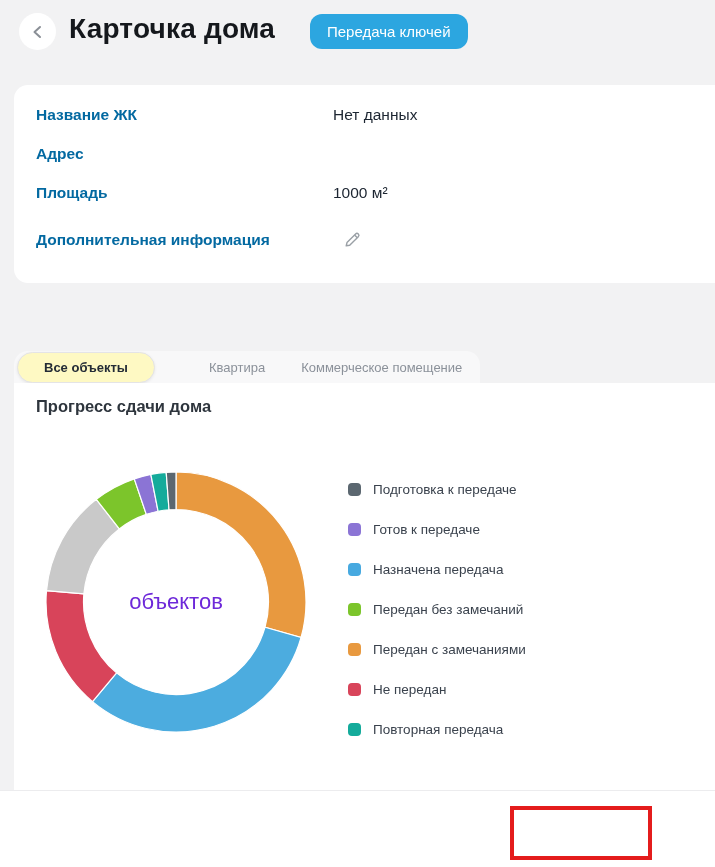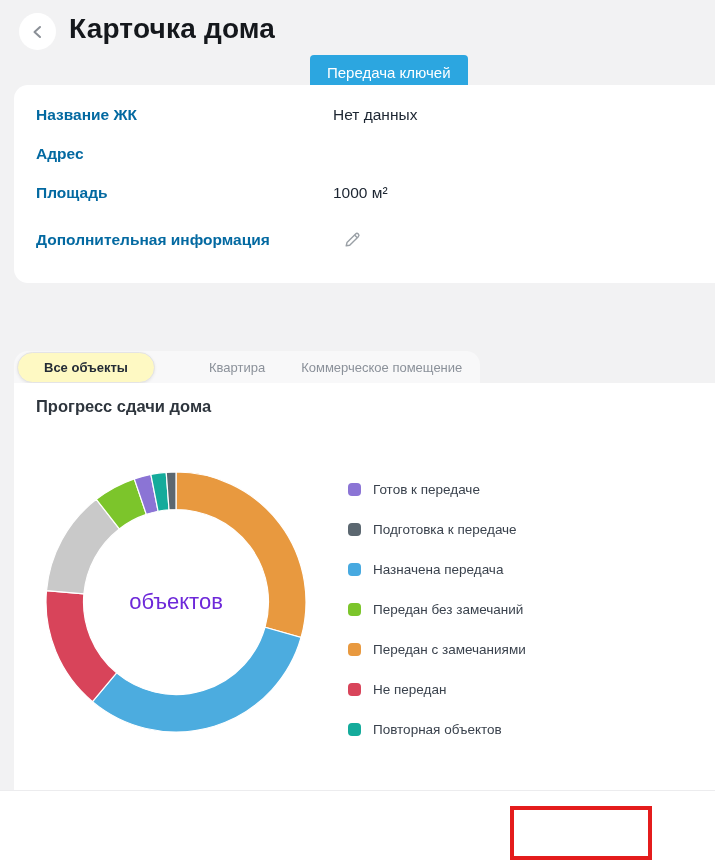--- a/index.html
+++ b/index.html
@@ -17,22 +17,22 @@
     position:absolute; left:15px; top:13px; width:37px; height:37px;
     border-radius:50%; background:#fff; border:none; cursor:pointer;
     display:flex; align-items:center; justify-content:center;
   }
   .page-title {
     position:absolute; left:65px; top:13px;
     font-size:28px; font-weight:700; color:#15181c; letter-spacing:.2px;
   }
   .action-btn {
     position:absolute; left:306px; top:14px; height:35px;
-    background:#2ca6e0; color:#fff; border:none; border-radius:4px;
-    font-size:15px; font-family:inherit; padding:0 17px; cursor:pointer;margin-top:41px;
+    background:#2ca6e0; color:#fff; border:none; border-radius:12px;
+    font-size:15px; font-family:inherit; padding:0 17px; cursor:pointer;
   }
   
   .info-card {
     position:absolute; left:14px; top:85px; width:701px;
     background:#fff; border-radius:14px 0 0 14px;
     padding:10px 22px 24px 22px;
   }
   .field-row { display:flex; align-items:center; height:39px; }
   .field-row.last { margin-top:8px; }
   .field-label { width:297px; font-weight:700; font-size:15.5px; color:#0369a1; }
@@ -143,46 +143,46 @@
         <path d="M1.50 119.58 A130 130 0 0 1 51.32 28.28 L74.31 57.91 A92.5 92.5 0 0 0 38.86 122.87 Z" fill="#c9c9c9" stroke="#ffffff" stroke-width="1.2"></path>
         <path d="M51.32 28.28 A130 130 0 0 1 89.28 7.88 L101.31 43.39 A92.5 92.5 0 0 0 74.31 57.91 Z" fill="#7cc52b" stroke="#ffffff" stroke-width="1.2"></path>
         <path d="M89.28 7.88 A130 130 0 0 1 105.84 3.46 L113.10 40.25 A92.5 92.5 0 0 0 101.31 43.39 Z" fill="#8b74d5" stroke="#ffffff" stroke-width="1.2"></path>
         <path d="M105.84 3.46 A130 130 0 0 1 121.21 1.37 L124.03 38.76 A92.5 92.5 0 0 0 113.10 40.25 Z" fill="#14ab9b" stroke="#ffffff" stroke-width="1.2"></path>
         <path d="M121.21 1.37 A130 130 0 0 1 131.00 1.00 L131.00 38.50 A92.5 92.5 0 0 0 124.03 38.76 Z" fill="#5b6770" stroke="#ffffff" stroke-width="1.2"></path>
       </svg>
     <div class="donut-center">объектов</div>
   </div>
   <div class="legend" id="legend">
       <div class="legend-row">
+        <span class="legend-swatch" style="background: rgb(91, 103, 112);"></span>
+        <span class="legend-label">Подготовка к передаче</span>
+      </div>
+      <div class="legend-row">
         <span class="legend-swatch" style="background: rgb(139, 116, 213);"></span>
         <span class="legend-label">Готов к передаче</span>
-      </div>
-      <div class="legend-row">
-        <span class="legend-swatch" style="background: rgb(91, 103, 112);"></span>
-        <span class="legend-label">Подготовка к передаче</span>
       </div>
       <div class="legend-row">
         <span class="legend-swatch" style="background: rgb(71, 169, 224);"></span>
         <span class="legend-label">Назначена передача</span>
       </div>
       <div class="legend-row">
         <span class="legend-swatch" style="background: rgb(124, 197, 43);"></span>
         <span class="legend-label">Передан без замечаний</span>
       </div>
       <div class="legend-row">
         <span class="legend-swatch" style="background: rgb(232, 153, 63);"></span>
         <span class="legend-label">Передан с замечаниями</span>
       </div>
       <div class="legend-row">
         <span class="legend-swatch" style="background: rgb(216, 68, 90);"></span>
         <span class="legend-label">Не передан</span>
       </div>
       <div class="legend-row">
         <span class="legend-swatch" style="background: rgb(20, 171, 155);"></span>
-        <span class="legend-label">Повторная объектов</span>
+        <span class="legend-label">Повторная передача</span>
       </div>
     </div>
 </div>
 
 <div class="bottom-nav" id="bottom-nav">
   
 </div>
 
 <div class="annotation-rect"></div>
 

